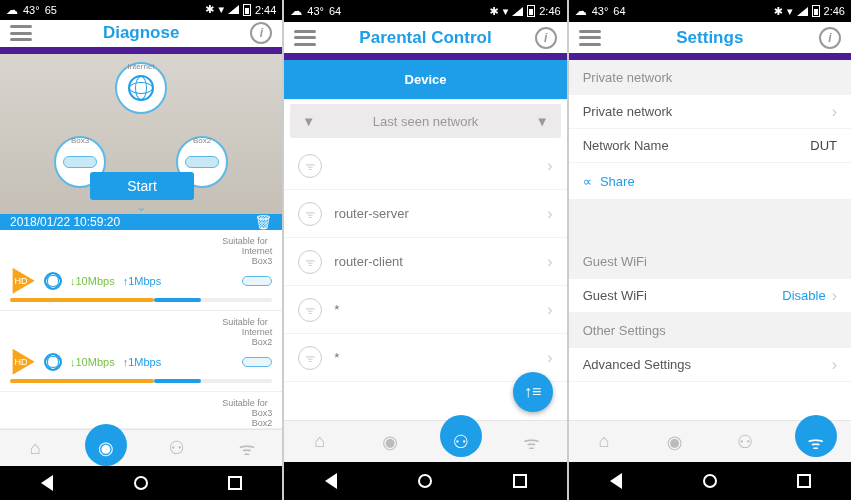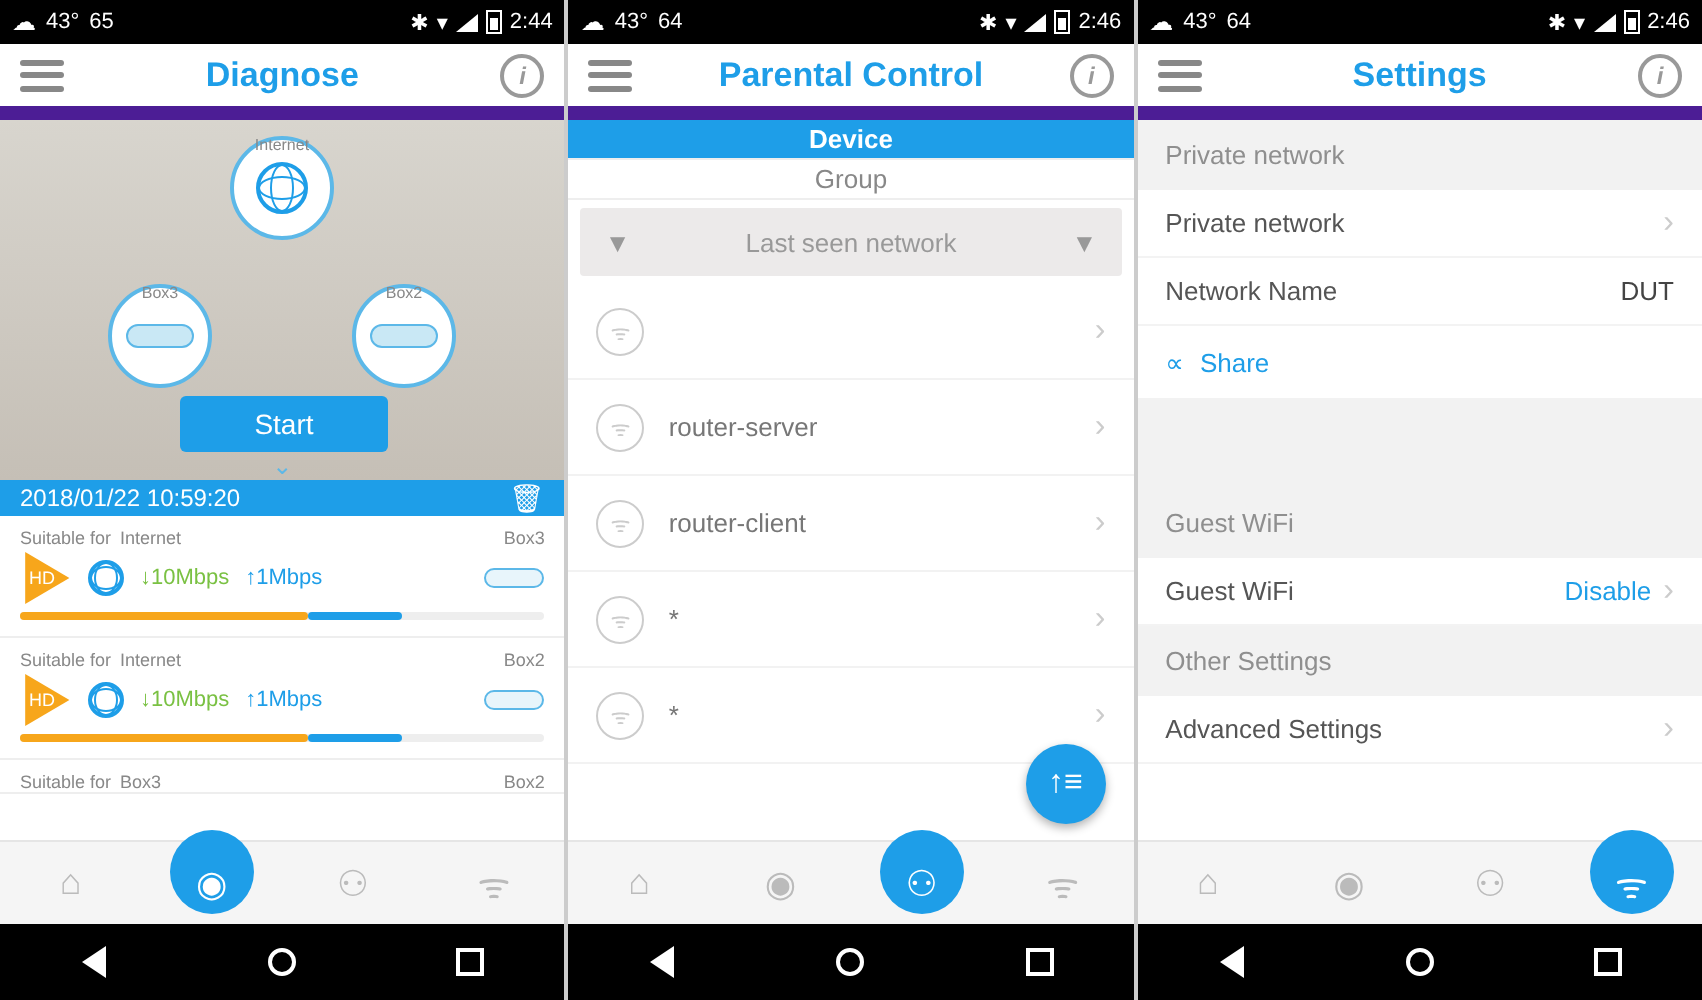--- a/index.html
+++ b/index.html
@@ -105,21 +105,21 @@
     color:#5cb8e8; font-size:12px;
   }
   .timestamp-bar{
     height:18px; background:#1e9ee8; color:#fff; display:flex; align-items:center;
     padding:0 10px; font-size:12px;
   }
   .timestamp-bar .trash{ margin-left:auto; font-size:14px; }
   .result-card{
     border-bottom:1px solid #eee; padding:6px 10px 8px;
   }
-  .result-row{ display:flex; align-items:flex-end; font-size:9px; color:#888; }
+  .result-row{ display:flex; align-items:flex-end; font-size:9px; color:#888;flex-direction:column; }
   .result-row .suitable{ width:50px; }
   .result-row .col{ flex:1; }
   .result-row .col.right{ text-align:right; }
   .play-hd{
     width:26px; height:26px; background:#f7a61b; color:#fff;
     clip-path: polygon(10% 0, 95% 50%, 10% 100%);
     font-size:9px; display:flex; align-items:center; justify-content:center; padding-right:4px;
   }
   .speed-line{ display:flex; align-items:center; gap:8px; margin-top:2px; font-size:11px; }
   .down{ color:#7ac143; }
@@ -148,21 +148,21 @@
   
   .soft-keys{
     height:38px; background:#000; color:#fff; display:flex; align-items:center; justify-content:space-around;
   }
   .sk{ width:20px; height:20px; display:flex; align-items:center; justify-content:center; }
   .sk-back{ width:0;height:0;border-top:8px solid transparent;border-bottom:8px solid transparent;border-right:12px solid #fff; }
   .sk-home{ width:14px; height:14px; border:2px solid #fff; border-radius:50%; }
   .sk-recent{ width:14px; height:14px; border:2px solid #fff; }
   
   .tabs{
-    display:flex; height:40px;flex-direction:column;
+    display:flex; height:40px;
   }
   .tab{
     flex:1; display:flex; align-items:center; justify-content:center; font-size:13px; color:#888;
     border-bottom:1px solid #eee;
   }
   .tab.active{ background:#1e9ee8; color:#fff; font-weight:600; }
   .filter-bar{
     height:34px; background:#eceaea; display:flex; align-items:center; padding:0 12px;
     color:#999; font-size:13px; margin:4px 6px; border-radius:2px;
   }
@@ -340,21 +340,20 @@
     <div class="hamburger">
         <span></span>
         <span></span>
         <span></span>
       </div>
     <div class="header-title">Parental Control</div>
     <div class="info-circle">i</div>
   </div>
   <div class="tabs">
     <div class="tab active">Device</div>
-    <div class="tab">Group</div>
   </div>
   <div class="filter-bar" style="position:relative">
     <span class="funnel">▼</span>
     <span class="label">Last seen network</span>
     <span class="dd">▼</span>
   </div>
   <div class="dev-row">
     <div class="dev-icon">ᯤ</div>
     <span class="chev">›</span>
   </div>

